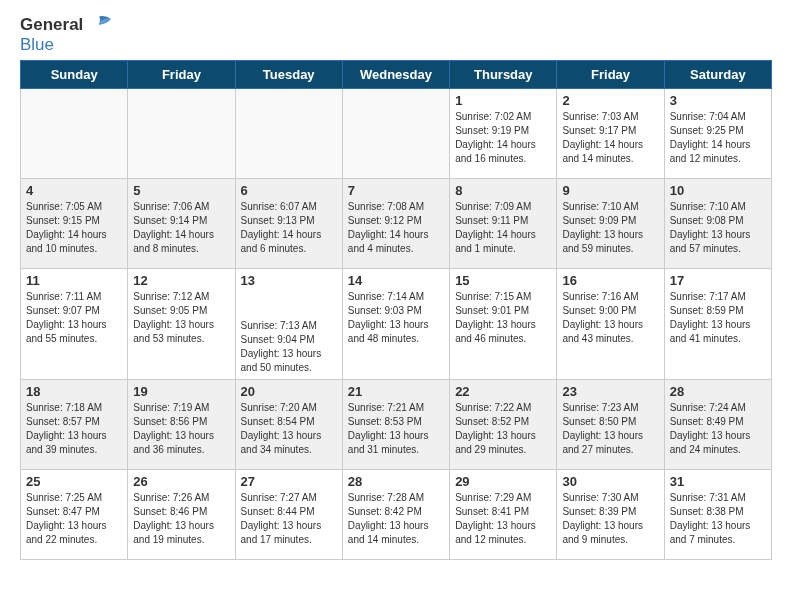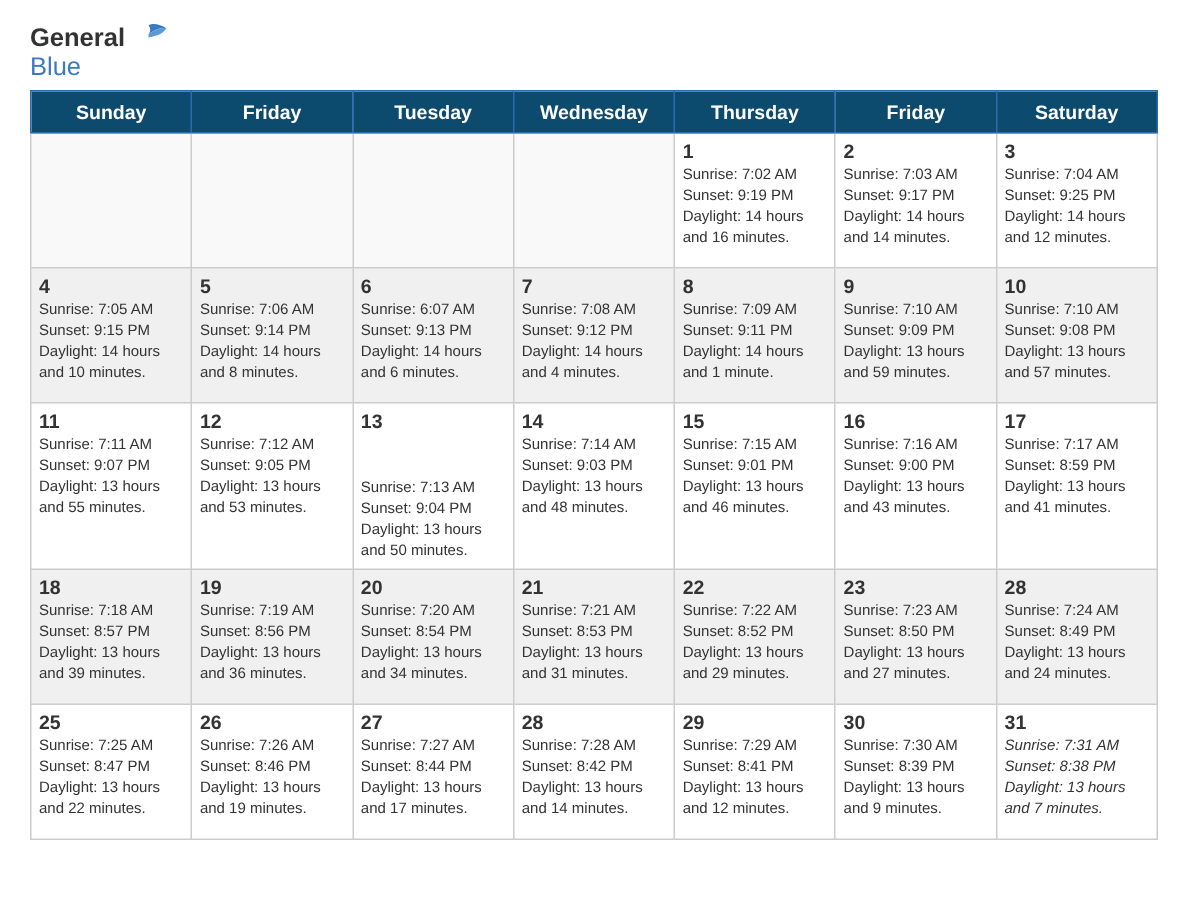--- a/index.html
+++ b/index.html
@@ -304,21 +304,21 @@
           </td>
           <td>
             <span class="day-num">30</span>
             <div class="day-info" style="white-space: pre-line;">Sunrise: 7:30 AM
 Sunset: 8:39 PM
 Daylight: 13 hours
 and 9 minutes.</div>
           </td>
           <td>
             <span class="day-num">31</span>
-            <div class="day-info" style="white-space: pre-line; font-style: italic;">Sunrise: 7:31 AM
+            <div class="day-info" style="white-space: pre-line;">Sunrise: 7:31 AM
 Sunset: 8:38 PM
 Daylight: 13 hours
 and 7 minutes.</div>
           </td>
         </tr>
       </tbody>
   </table>
 </div>
 
 </body></html>

